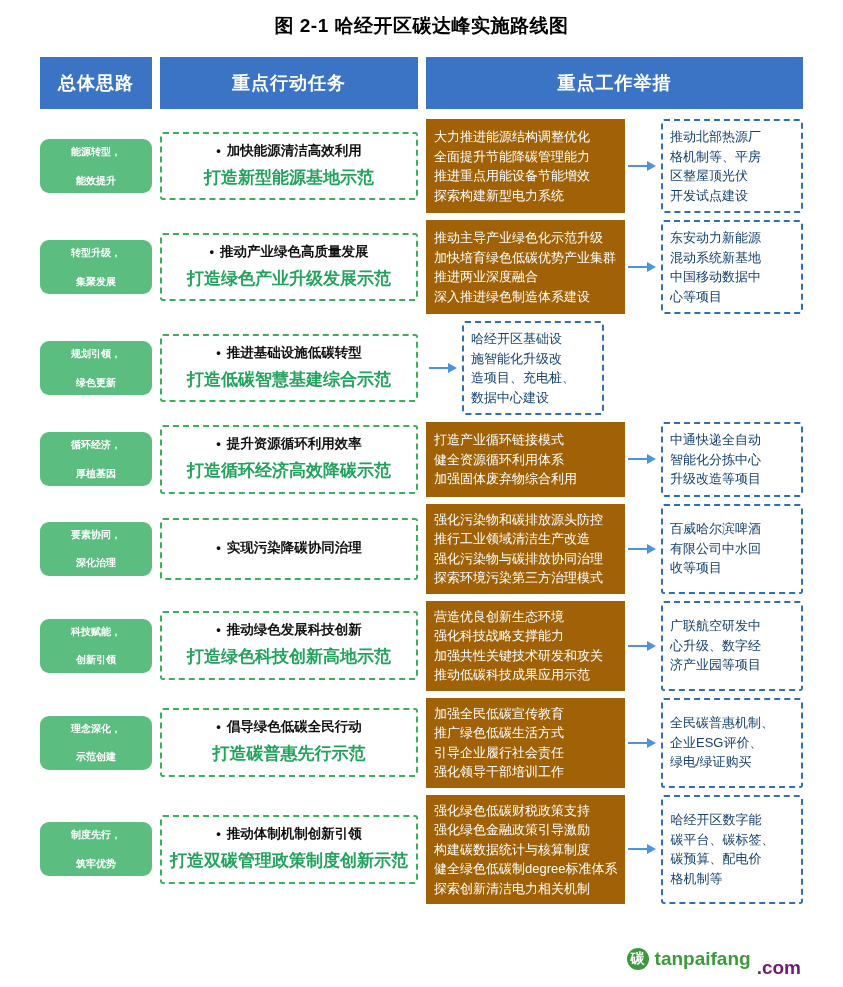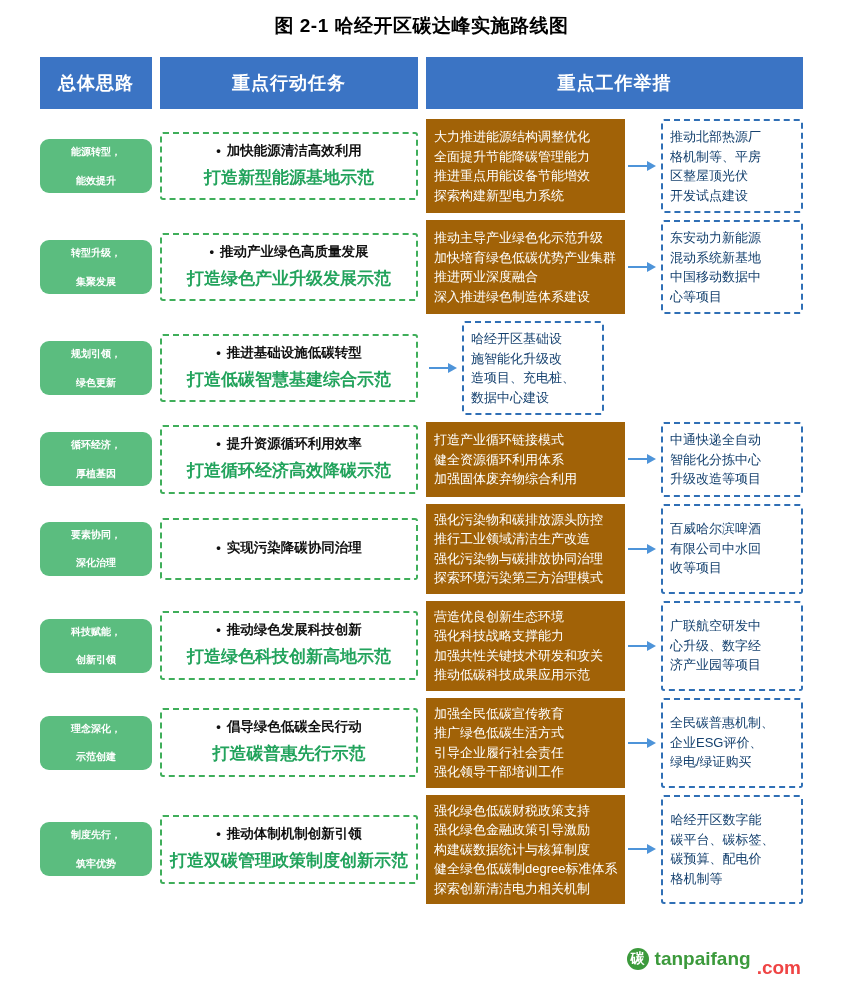--- a/index.html
+++ b/index.html
@@ -212,21 +212,21 @@
     height: 22px;
     border-radius: 50%;
     background: #3c9a3c;
     color: #ffffff;
     font-size: 14px;
     display: flex;
     align-items: center;
     justify-content: center;
     font-weight: bold;
   }
-  .wm-com { color: #ef4444; font-weight: bold; margin-top: 18px; }
+  .wm-com { color: #701a75; font-weight: bold; margin-top: 18px; }
 </style>
 </head>
 <body>
 
 <div id="page">
 
   <div class="fig-title">图 2-1  哈经开区碳达峰实施路线图</div>
 
   <div class="grid">
 

